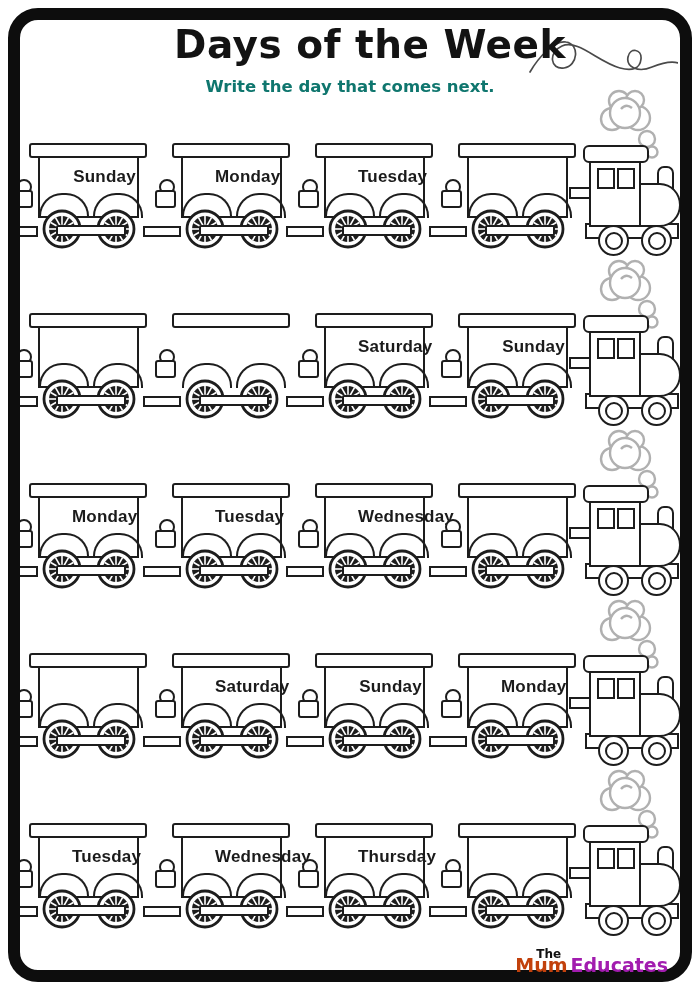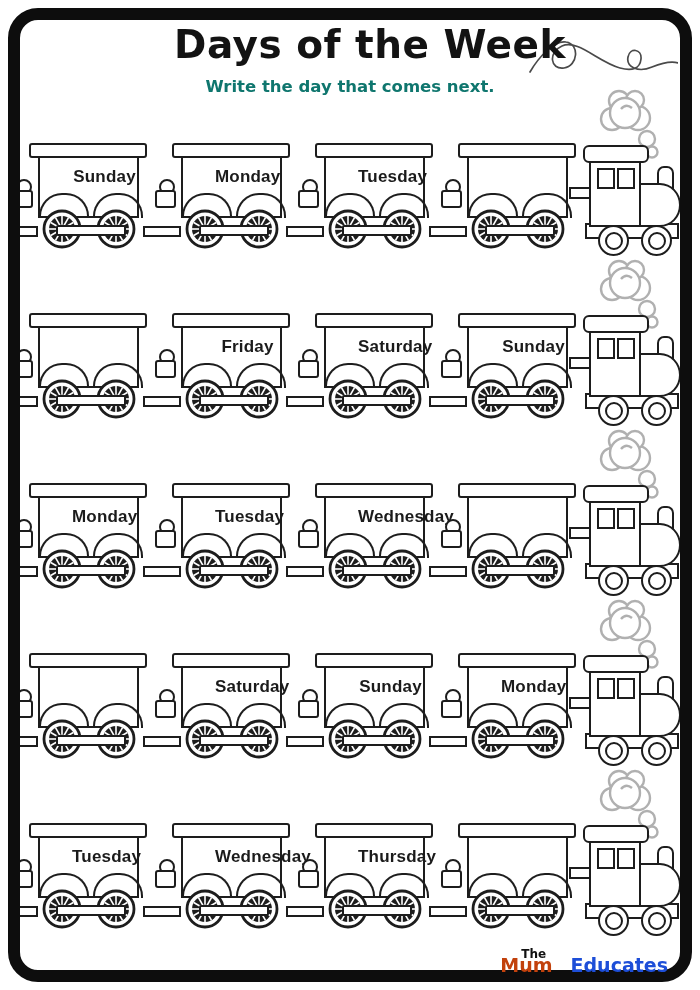--- a/index.html
+++ b/index.html
@@ -48,21 +48,21 @@
           border-radius:0 21px 21px 0 / 0 50% 50% 0;z-index:2;}
   .locobase{position:absolute;left:10px;top:80px;width:90px;height:12px;background:#fff;border:2.6px solid var(--ink);z-index:1;}
   .lwheel{position:absolute;top:82px;width:27px;height:27px;background:#fff;border:2.6px solid var(--ink);border-radius:50%;z-index:2;}
   .lwheel::after{content:"";position:absolute;inset:4.5px;border:2.4px solid var(--ink);border-radius:50%;}
   .lwheel.la{left:23px}.lwheel.lb{left:66px}
   .smoke{position:absolute;left:16px;top:-58px;width:76px;height:80px;z-index:0;}
 
   .brand{position:absolute;right:32px;bottom:14px;font-family:"DejaVu Sans",sans-serif;font-weight:800;font-size:19px;z-index:51;}
   .brand .the{position:absolute;left:21px;top:-7px;font-size:12px;color:#111;letter-spacing:0;}
   .brand .mum{color:#c2410c;}
-  .brand .edu{color:#1d4ed8;margin-left:18px;}
+  .brand .edu{color:#a21caf;margin-left:3px;}
 </style>
 </head>
 <body>
 
 <svg width="0" height="0" style="position:absolute">
   <defs>
     <g id="wheel-sym">
       <circle cx="20" cy="20" r="18" fill="#fff" stroke="#1d1d1d" stroke-width="2.8"></circle>
       <circle cx="20" cy="20" r="13" fill="#1d1d1d"></circle>
       <g stroke="#ffffff" stroke-width="1.6">
@@ -210,23 +210,20 @@
           <use href="#wheel-sym"></use>
         </svg>
       <svg class="wheelsvg wb" viewBox="0 0 40 40">
           <use href="#wheel-sym"></use>
         </svg>
       <div class="axle"></div>
     </div>
     <div class="wagon p2">
       <div class="knob"></div>
       <div class="lid"></div>
-      <div class="carbody">
-        <div class="daylabel">Friday</div>
-      </div>
       <div class="arch a"></div>
       <div class="arch b"></div>
       <svg class="wheelsvg wa" viewBox="0 0 40 40">
           <use href="#wheel-sym"></use>
         </svg>
       <svg class="wheelsvg wb" viewBox="0 0 40 40">
           <use href="#wheel-sym"></use>
         </svg>
       <div class="axle"></div>
     </div>

